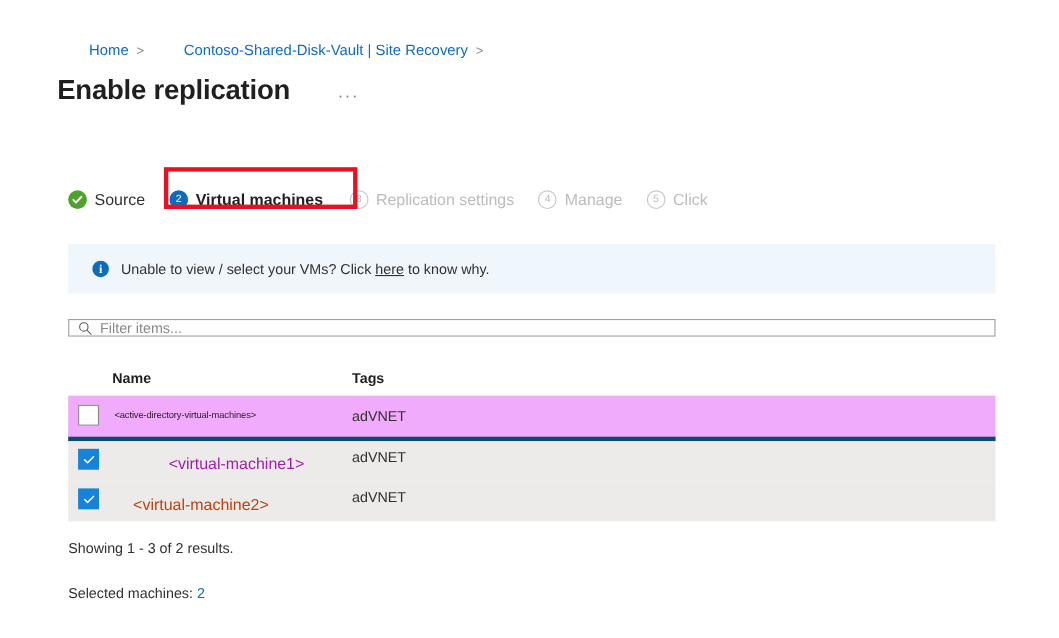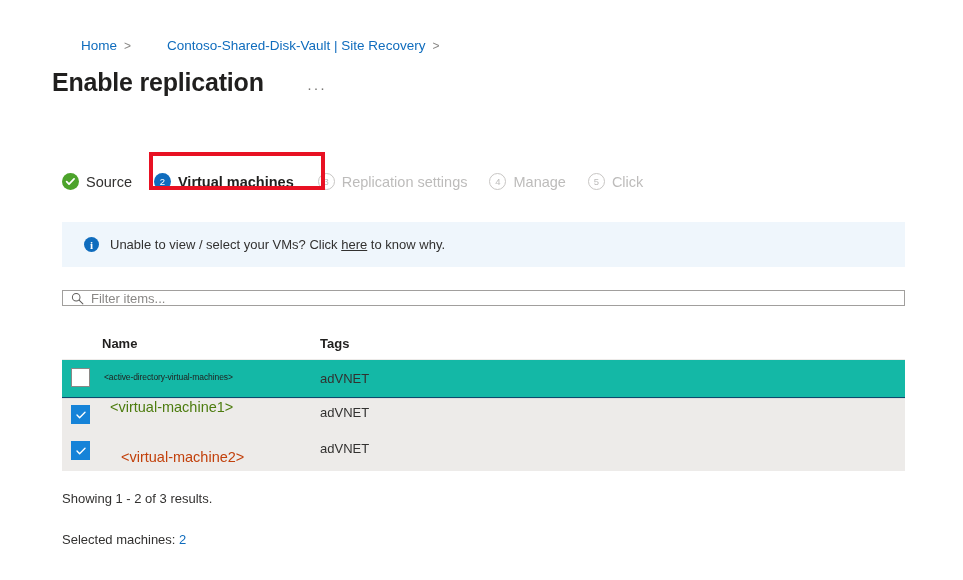--- a/index.html
+++ b/index.html
@@ -221,21 +221,21 @@
   .col-check { width: 40px; flex: 0 0 auto; }
   .col-name  { width: 218px; flex: 0 0 auto; }
   .col-vnet  { width: 212px; flex: 0 0 auto; }
   .col-tags  { flex: 1 1 auto; }
 
   .tr {
     display: flex;
     align-items: flex-start;
     position: relative;
   }
-  .tr.plain { height: 37px; background: #14b8a6; border-bottom: 1px solid #0c4a6e; }
+  .tr.plain { height: 37px; background: #f0abfc; border-bottom: 4px solid #0c4a6e; }
   .tr.selected { height: 36px; background: #edebe9; }
   .tr.selected.first { border-top: 1px solid #dededd; }
 
   .cell {
     font-size: 13px;
     color: #323130;
   }
 
   .cb-cell {
     width: 40px;
@@ -268,23 +268,25 @@
   .name-small {
     font-size: 8.5px;
     color: #201f1e;
     margin-top: 12px;
     margin-left: 2px;
     letter-spacing: -0.1px;
     white-space: nowrap;
   }
   .name-big-1 {
     font-size: 14.5px;
-    color: #4d7c0f;
+    color: #a21caf;
+    margin-top: 12px;
     margin-left: 8px;
     white-space: nowrap;
+    text-align: center;
   }
   .name-big-2 {
     font-size: 14.5px;
     color: #c2410c;
     margin-top: 14px;
     margin-left: 19px;
     white-space: nowrap;
   }
   .vnet-plain { margin-top: 11px; }
   .vnet-sel   { margin-top: 6px; }
@@ -424,14 +426,14 @@
     </div>
     <div class="col-name">
       <div class="name-big-2">&lt;virtual-machine2&gt;</div>
     </div>
     <div class="col-vnet cell vnet-sel">adVNET</div>
     <div class="col-tags cell vnet-sel"></div>
   </div>
 
 </div>
 
-<div class="showing">Showing 1 - 2 of 3 results.</div>
+<div class="showing">Showing 1 - 3 of 2 results.</div>
 <div class="selected-line"><span>Selected machines: </span><span class="selected-count">2</span></div>
 
 </body></html>

